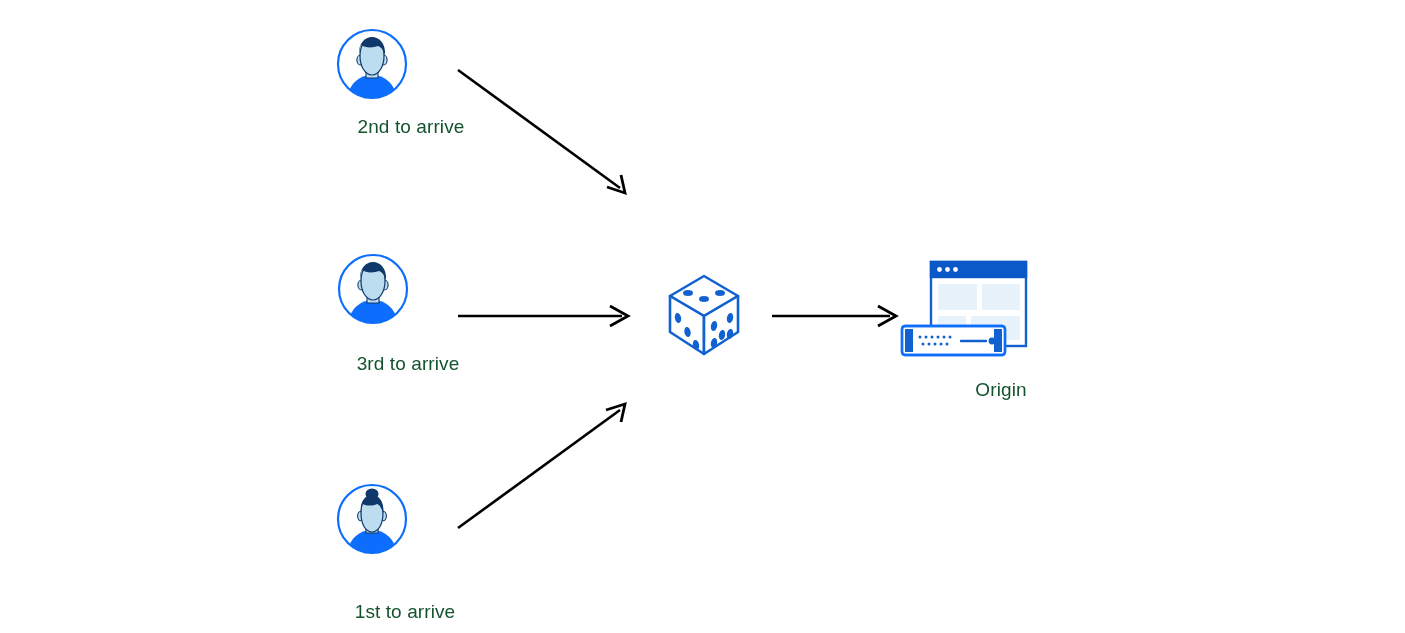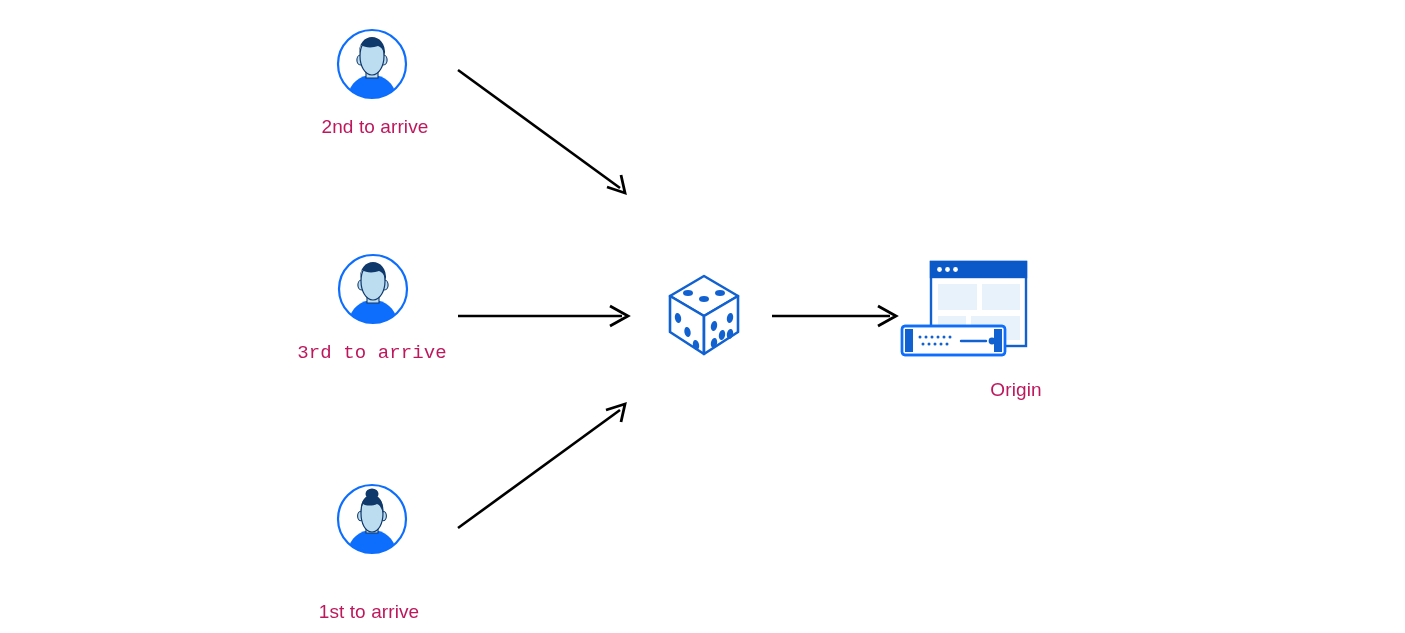--- a/index.html
+++ b/index.html
@@ -17,25 +17,26 @@
     background: #ffffff;
     overflow: hidden;
   }
   .node {
     position: absolute;
   }
   .label {
     position: absolute;
     font-size: 19px;
     line-height: 24px;
-    color: #be185d;
+    color: #14532d;
     text-align: center;
     white-space: nowrap;
     font-weight: 400;
     letter-spacing: 0.1px;
+    margin-left: 36px;
   }
   .label-centered {
     transform: translateX(-50%);
   }
   svg.arrow-layer, svg.icon {
     position: absolute;
     overflow: visible;
   }
   .arrow-layer {
     left: 0;
@@ -97,21 +98,21 @@
       <g clip-path="url(#clipB)">
         <path d="M36 47 c-13 0 -22 9 -24 20 l0 8 48 0 0 -8 c-2 -11 -11 -20 -24 -20 z" fill="#0d6efd"></path>
         <path d="M30 40 l12 0 0 10 -12 0 z" fill="#bcdcf0" stroke="#10396b" stroke-width="1.1"></path>
         <ellipse cx="24.5" cy="32" rx="3.6" ry="5" fill="#bcdcf0" stroke="#10396b" stroke-width="1.1"></ellipse>
         <ellipse cx="47.5" cy="32" rx="3.6" ry="5" fill="#bcdcf0" stroke="#10396b" stroke-width="1.1"></ellipse>
         <path d="M24 28 c0 -11 5 -17 12 -17 c7 0 12 6 12 17 c0 10 -5 19 -12 19 c-7 0 -12 -9 -12 -19 z" fill="#bcdcf0" stroke="#10396b" stroke-width="1.2"></path>
         <path d="M23 28 c-1 -13 6 -19 13 -19 c7 0 14 6 13 19 c-1 -6 -4 -9 -7 -10 c-5 2 -13 2 -17 -1 c-1 3 -2 7 -2 11 z" fill="#10396b"></path>
       </g>
     </svg>
   </div>
-  <div class="label label-centered" style="left:372px; top:341px;font-family:Liberation Mono, monospace;">3rd to arrive</div>
+  <div class="label label-centered" style="left:372px; top:352px;">3rd to arrive</div>
 
   <div class="node" style="left:336px; top:483px;">
     <svg class="icon" width="72" height="72" viewBox="0 0 72 72" style="left:0; top:0;">
       <defs>
         <clipPath id="clipC">
             <circle cx="36" cy="36" r="34"></circle>
           </clipPath>
       </defs>
       <circle cx="36" cy="36" r="34" fill="#ffffff" stroke="#0d6efd" stroke-width="2.2"></circle>
       <g clip-path="url(#clipC)">
@@ -187,15 +188,15 @@
             <circle cx="36" cy="86" r="1.5"></circle>
           <circle cx="42" cy="86" r="1.5"></circle>
             <circle cx="48" cy="86" r="1.5"></circle>
           <circle cx="54" cy="86" r="1.5"></circle>
         </g>
         <line x1="68" y1="83" x2="93" y2="83" stroke="#1261d1" stroke-width="2.4" stroke-linecap="round"></line>
         <circle cx="99" cy="83" r="3.4" fill="#1261d1"></circle>
       </g>
     </svg>
   </div>
-  <div class="label label-centered" style="left:1016px; top:378px;">Origin</div>
+  <div class="label label-centered" style="left:965px; top:378px;">Origin</div>
 
 </div>
 
 </body></html>

